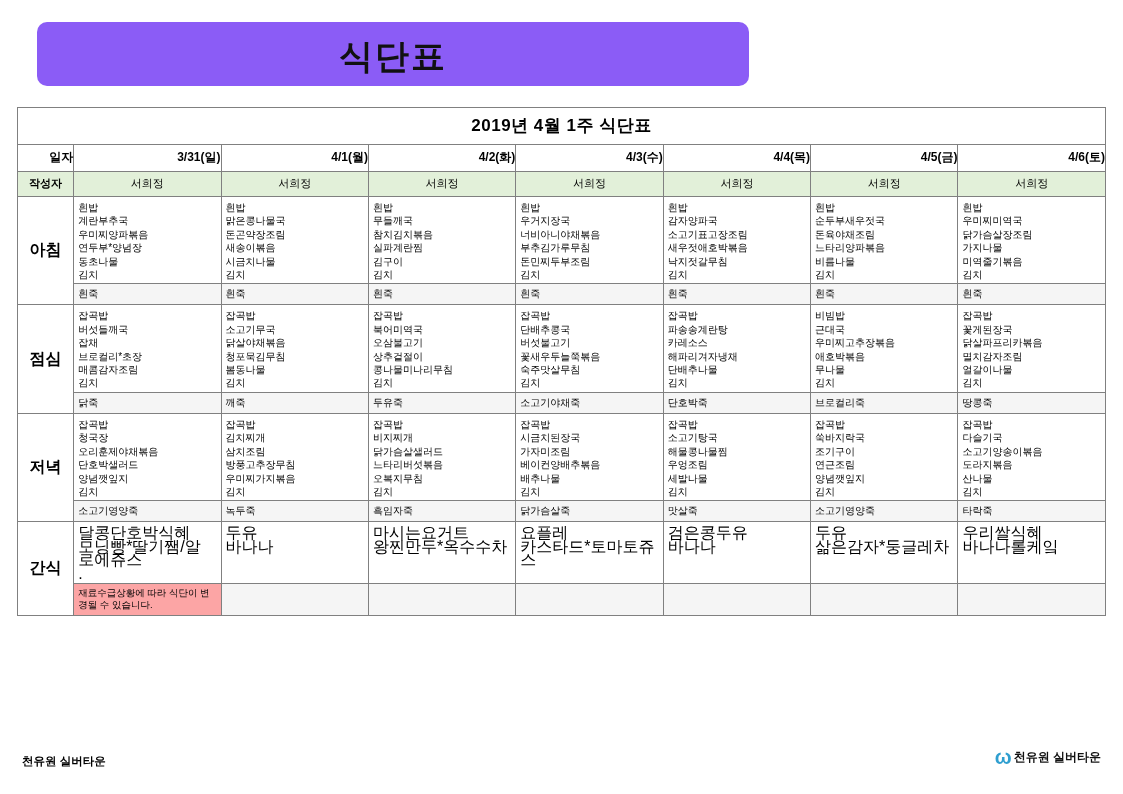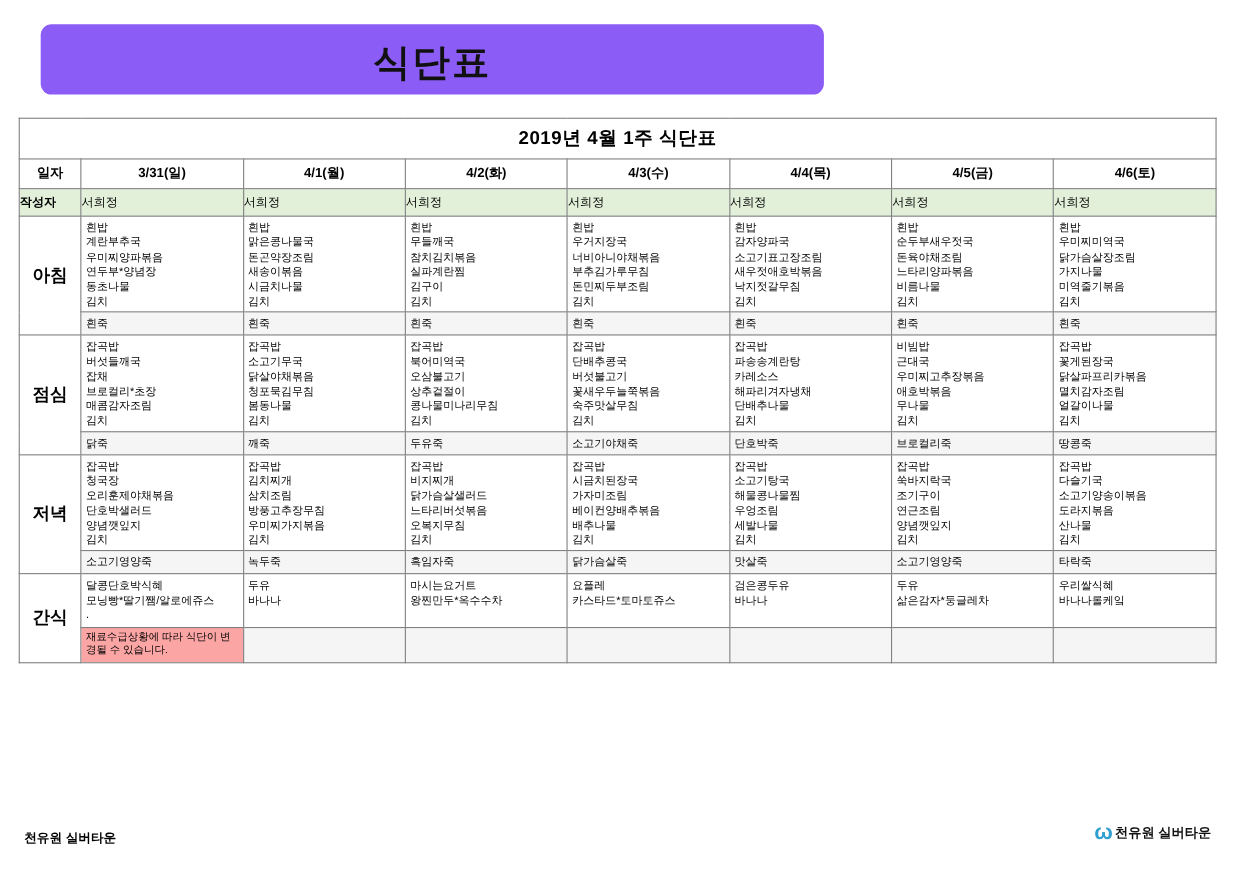--- a/index.html
+++ b/index.html
@@ -62,28 +62,28 @@
     padding: 0;
   }
   .tbl-title {
     text-align: center;
     font-size: 17px;
     font-weight: bold;
     padding: 6px 0 7px 0 !important;
     letter-spacing: 0.5px;
   }
   .hdr-row td {
-    text-align: center;
+    text-align: right;
     font-size: 12px;
     font-weight: bold;
     padding: 4px 0 5px 0 !important;
   }
   .writer-row td {
     background: #e2f0d9;
-    text-align: left;
+    text-align: center;
     font-size: 11px;
     padding: 4px 0 5px 0 !important;
   }
   .writer-row td.lbl {
     font-weight: bold;
   }
   .meal-label {
     text-align: center;
     font-size: 16px;
     font-weight: bold;
@@ -98,21 +98,21 @@
     white-space: nowrap;
     overflow: hidden;
   }
   .porridge-cell {
     padding: 3px 4px 3px 4px !important;
     font-size: 10px;
     background: #f5f5f5;
   }
   .snack-cell {
     padding: 4px 4px 3px 4px !important;
-    font-size: 10px;
+    font-size: 16px;
     line-height: 13.4px;
   }
   .note-cell {
     padding: 3px 4px 3px 4px !important;
     font-size: 9.5px;
     line-height: 12.5px;
     background: #fca5a5;
   }
   .empty-cell {
     background: #f5f5f5;

